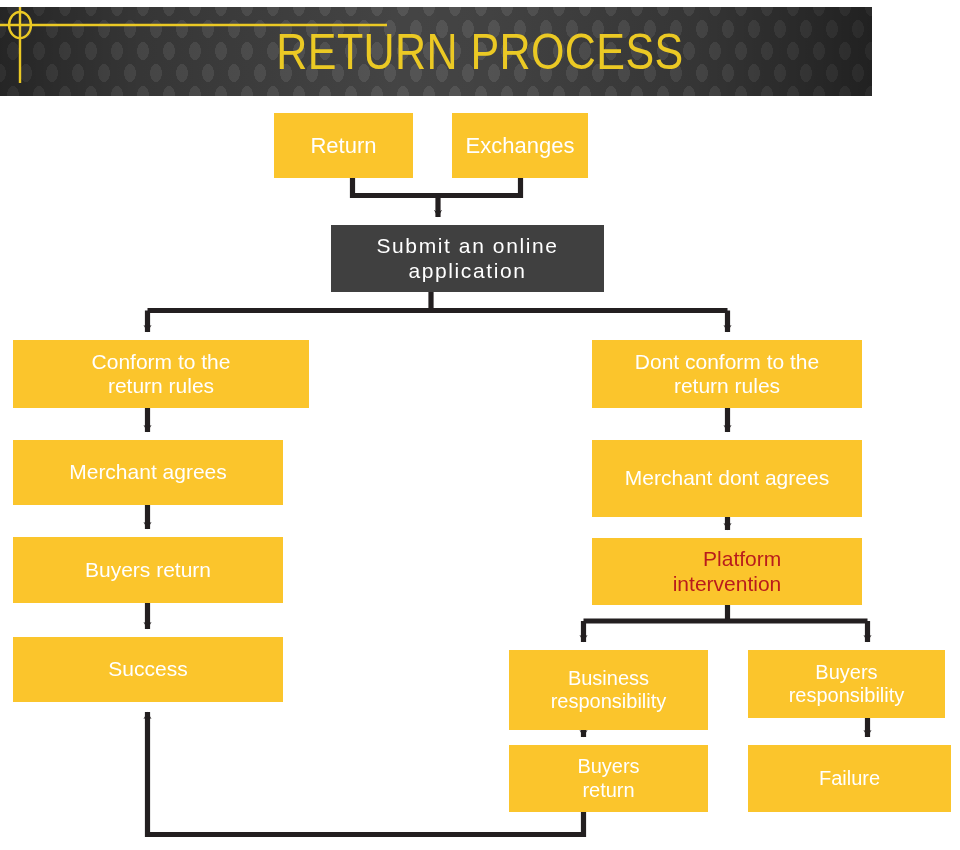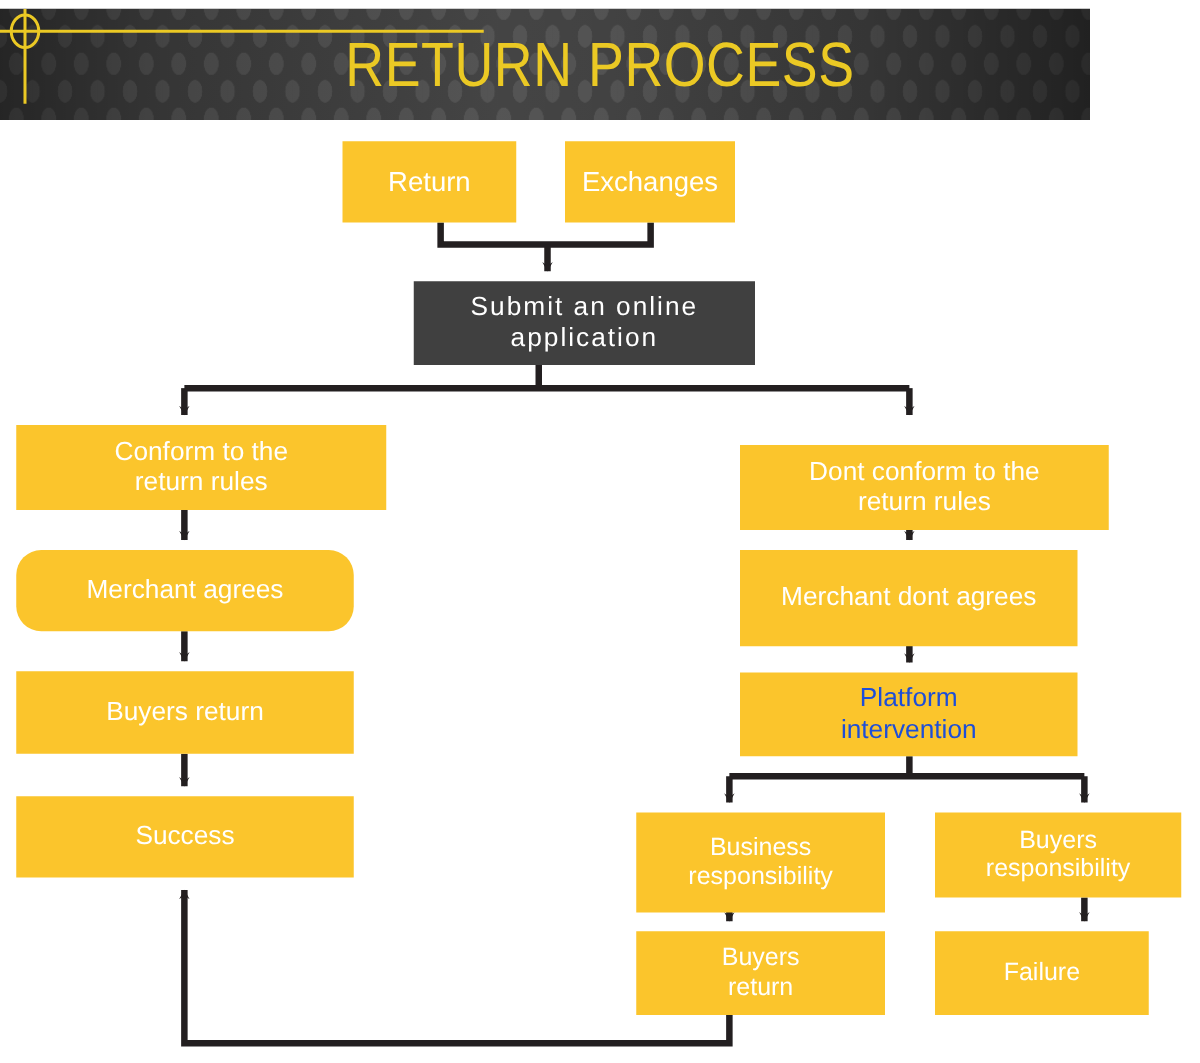--- a/index.html
+++ b/index.html
@@ -91,21 +91,21 @@
     text-align: center;
     line-height: 1.16;
     box-sizing: border-box;
     padding: 2px 12px;
   }
   .node-label {
     display: block;
     white-space: pre-line;
   }
   .txt-light { color: #ffffff; }
-  .txt-dark  { color: #1d4ed8; }
+  .txt-dark  { color: #b91c1c; text-align: right; }
   .ls-wide { letter-spacing: 1.6px; }
 </style>
 </head>
 <body>
 
 <div id="header-banner">
   <div id="header-pattern"></div>
   <div id="header-vignette"></div>
   <div id="header-title">RETURN PROCESS</div>
   <svg id="header-deco" viewBox="0 0 420 100">
@@ -162,30 +162,30 @@
       <span class="node-label txt-light" style="font-size: 22px;">Exchanges</span>
     </div>
     <div class="node-box" style="left: 295px; top: 225px; width: 273px; height: 67px; background: #404040; margin-left: 36px;">
       <span class="node-label txt-light ls-wide" style="font-size: 21px;">Submit an online
 application</span>
     </div>
     <div class="node-box" style="left: 13px; top: 340px; width: 296px; height: 68px; background: rgb(251, 197, 44);">
       <span class="node-label txt-light" style="font-size: 21px;">Conform to the
 return rules</span>
     </div>
-    <div class="node-box" style="left: 13px; top: 440px; width: 270px; height: 65px; background: rgb(251, 197, 44); border-radius: 20px;">
+    <div class="node-box" style="left: 13px; top: 440px; width: 270px; height: 65px; background: rgb(251, 197, 44);">
       <span class="node-label txt-light" style="font-size: 21px;">Merchant agrees</span>
     </div>
     <div class="node-box" style="left: 13px; top: 537px; width: 270px; height: 66px; background: rgb(251, 197, 44);">
       <span class="node-label txt-light" style="font-size: 21px;">Buyers return</span>
     </div>
     <div class="node-box" style="left: 13px; top: 637px; width: 270px; height: 65px; background: rgb(251, 197, 44);">
       <span class="node-label txt-light" style="font-size: 21px;">Success</span>
     </div>
-    <div class="node-box" style="left: 592px; top: 356px; width: 295px; height: 68px; background: rgb(251, 197, 44);">
+    <div class="node-box" style="left: 592px; top: 340px; width: 270px; height: 68px; background: rgb(251, 197, 44);">
       <span class="node-label txt-light" style="font-size: 21px;">Dont conform to the
 return rules</span>
     </div>
     <div class="node-box" style="left: 592px; top: 440px; width: 270px; height: 77px; background: rgb(251, 197, 44);">
       <span class="node-label txt-light" style="font-size: 21px;">Merchant dont agrees</span>
     </div>
     <div class="node-box" style="left: 592px; top: 538px; width: 270px; height: 67px; background: rgb(251, 197, 44);">
       <span class="node-label txt-dark" style="font-size: 21px;">Platform
 intervention</span>
     </div>
@@ -194,16 +194,16 @@
 responsibility</span>
     </div>
     <div class="node-box" style="left: 748px; top: 650px; width: 197px; height: 68px; background: rgb(251, 197, 44);">
       <span class="node-label txt-light" style="font-size: 20px;">Buyers
 responsibility</span>
     </div>
     <div class="node-box" style="left: 509px; top: 745px; width: 199px; height: 67px; background: rgb(251, 197, 44);">
       <span class="node-label txt-light" style="font-size: 20px;">Buyers
 return</span>
     </div>
-    <div class="node-box" style="left: 748px; top: 745px; width: 171px; height: 67px; background: rgb(251, 197, 44);">
+    <div class="node-box" style="left: 748px; top: 745px; width: 203px; height: 67px; background: rgb(251, 197, 44);">
       <span class="node-label txt-light" style="font-size: 20px;">Failure</span>
     </div>
   </div>
 
 </body></html>

